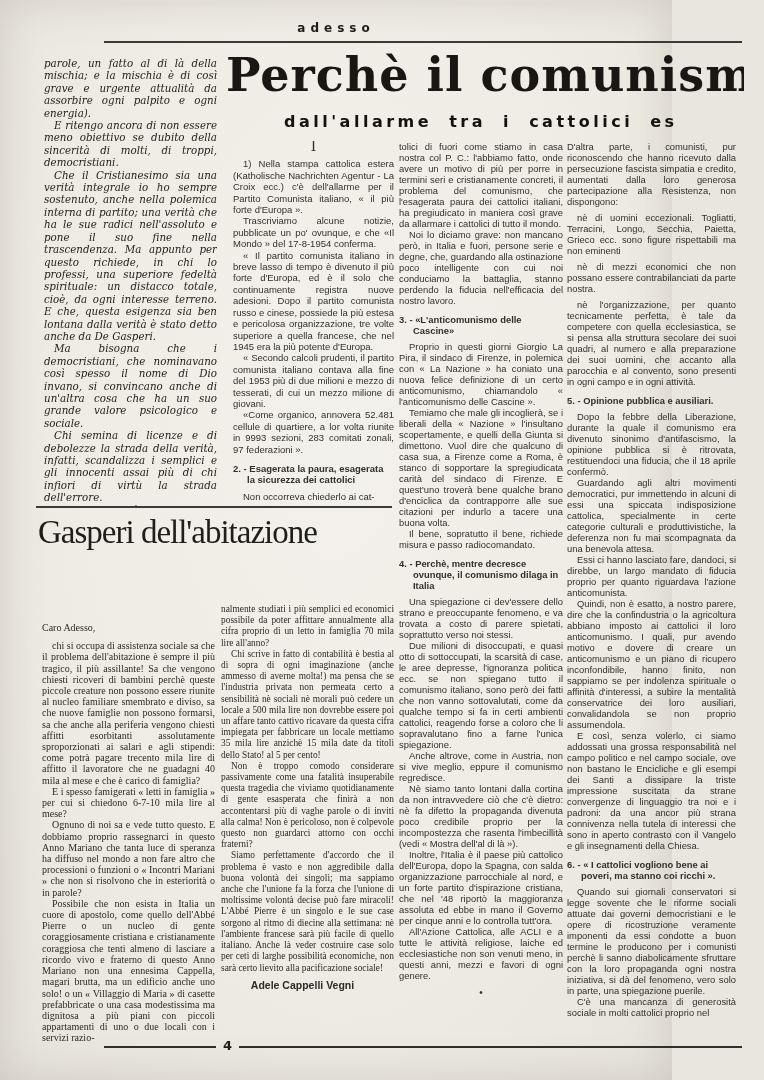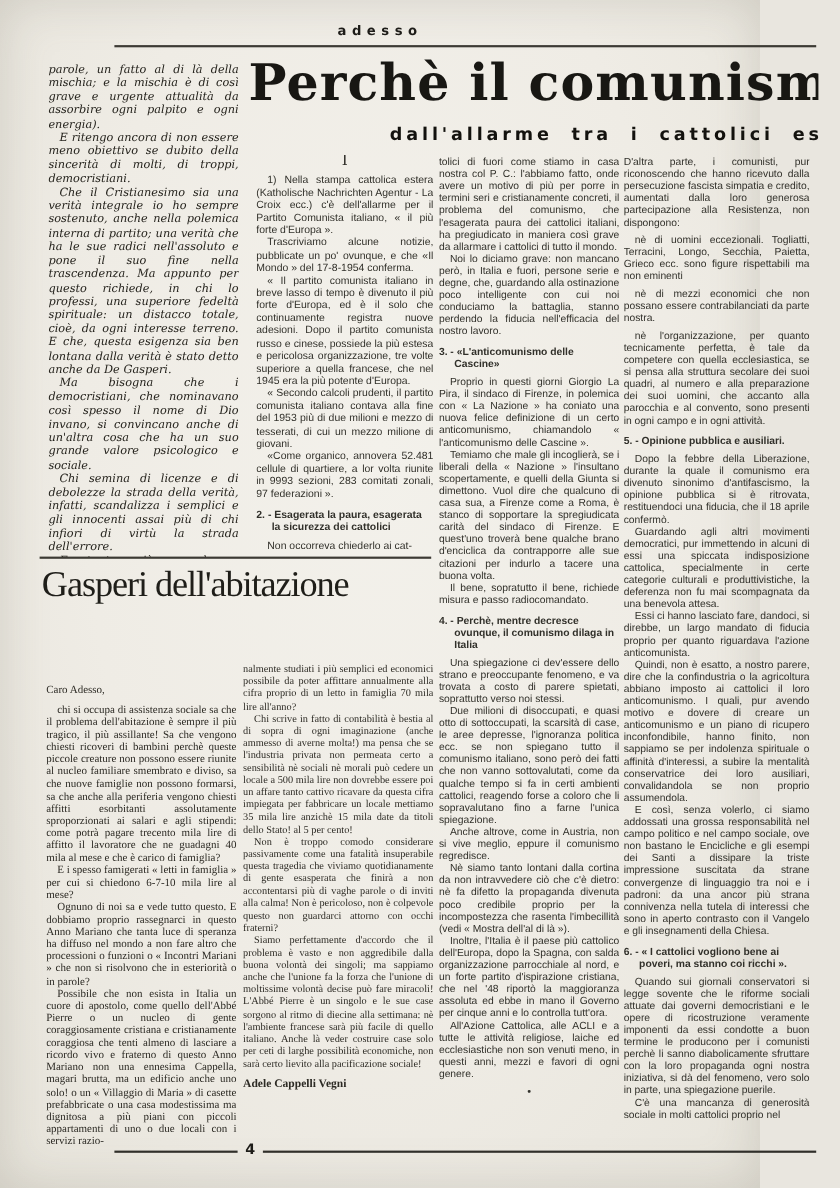--- a/index.html
+++ b/index.html
@@ -5,39 +5,38 @@
   html,body{margin:0;padding:0;}
   body{
     width:764px;height:1080px;overflow:hidden;
     background:#e9e6df;
     font-family:"Liberation Sans", sans-serif;
   }
   .page{
     position:relative;width:672px;height:1080px;
     background:radial-gradient(ellipse at 50% 38%, #f3f1eb 0%, #efece5 55%, #e7e4db 100%);
     box-shadow:inset 0 0 45px rgba(110,104,92,.22);
-    padding-left:19px;
   }
   .masthead{
     position:absolute;top:21px;left:0;right:0;text-align:center;
     font:700 12px "DejaVu Sans", sans-serif;letter-spacing:5px;color:#1d1c18;
   }
   .rule{position:absolute;background:#3c3a34;}
   .head-rule{top:41px;left:104px;width:638px;height:2px;}
   .sect-rule{top:506px;left:36px;width:356px;height:2px;}
 
   .headline{
     position:absolute;top:50px;left:226px;width:518px;margin:0;
     font:700 46px/1.1 "DejaVu Serif", serif;letter-spacing:1px;color:#181713;
     text-align:center;white-space:nowrap;overflow:hidden;
   }
   .subtitle{
     position:absolute;top:112px;left:284px;width:464px;
     font:700 16px "DejaVu Sans", sans-serif;letter-spacing:3.5px;word-spacing:8px;
-    color:#13120e;white-space:nowrap;overflow:hidden;text-align:right;
+    color:#13120e;white-space:nowrap;overflow:hidden;
   }
 
   .col{position:absolute;overflow:hidden;}
   .col p{margin:0;text-indent:10px;text-align:justify;hyphens:auto;}
 
   
   .col1{top:57px;left:44px;width:173px;height:450px;
     font:italic 10.3px/12.4px "DejaVu Serif", serif;color:#24221c;}
 
   
@@ -54,22 +53,22 @@
   .housing-title{
     position:absolute;top:513px;left:38px;width:358px;margin:0;
     font:400 33px/1.2 "Liberation Serif", serif;letter-spacing:-1px;color:#1f1e19;
     white-space:nowrap;overflow:hidden;
   }
 
   
   .col p.first{text-indent:0;}
   .col p.h{font-weight:700;text-align:left;text-indent:-14px;padding-left:14px;margin:8px 0 5px;}
   .col p.num{text-align:center;text-indent:0;font-family:"DejaVu Serif", serif;font-size:14px;margin:0 0 6px;}
-  .col p.sig{font-weight:700;text-align:left;text-indent:0;margin-top:6px;padding-right:10px;
-    font-family:Liberation Serif, serif;font-size:10.5px;}
+  .col p.sig{font-weight:700;text-align:center;text-indent:0;margin-top:6px;padding-right:10px;
+    font-family:Liberation Sans, sans-serif;font-size:10.5px;}
   .col p.salut{text-indent:0;margin-bottom:7px;}
   .col p.gap{margin-top:5px;}
   .col p.dot{text-align:center;text-indent:0;margin-top:6px;font-size:10px;}
 
   .footer{
     position:absolute;top:1039px;left:104px;width:638px;height:16px;
     display:flex;align-items:center;
   }
   .fline{height:2px;background:#302f2a;display:block;}
   .f1{width:112px;}

